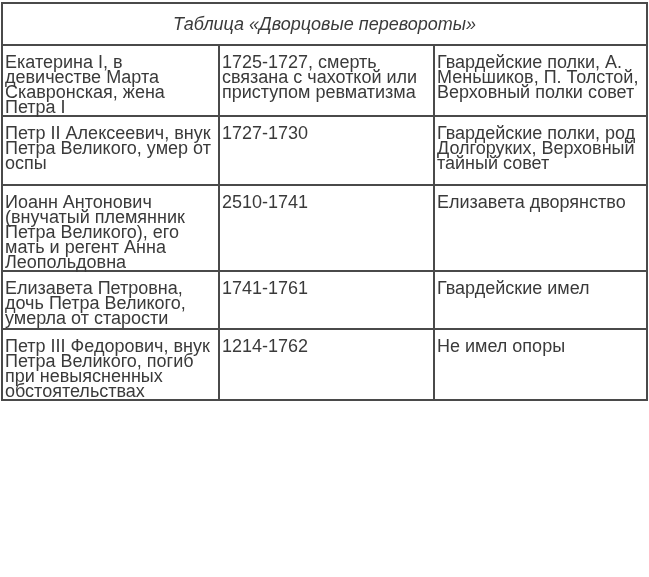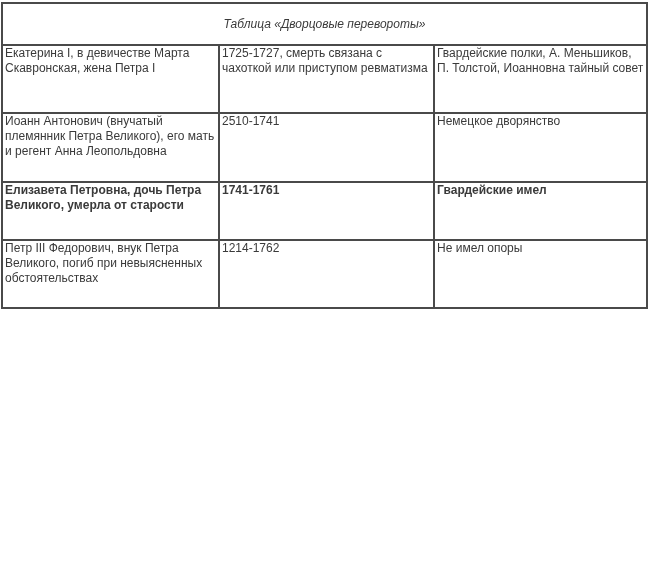--- a/index.html
+++ b/index.html
@@ -19,44 +19,44 @@
       position: absolute;
       left: 1px;
       top: 2px;
       width: 645px;
       border-collapse: collapse;
       table-layout: fixed;
     }
     table.coups td {
       border: 2px solid #4a4a4a;
       vertical-align: top;
-      font-size: 12px;
+      font-size: 18px;
       line-height: 15px;
       padding: 0 2px;
       word-wrap: break-word;
     }
     td.caption-cell {
       height: 40px;
       text-align: center;
       vertical-align: middle !important;
       font-style: italic;
       font-size: 12.5px;
     }
     tr.header-row td {
       height: 39px;
       font-style: italic;
       vertical-align: middle !important;
     }
     tr.header-row td span { position: relative; top: -1px; }
-    td .cell-text { display: block; }
+    td .cell-text { display: block; padding-top: 9px; }
     tr.r0 td { height: 66px; }
     tr.r1 td { height: 67px; }
     tr.r2 td { height: 67px; }
     tr.r3 td { height: 67px; margin-top: 16px; }
-    tr.r4 td { height: 56px; font-weight: bold; }
+    tr.r4 td { height: 56px; }
     tr.r5 td { height: 66px; }
     tr.r6 td { height: 80px; }
     col.c1 { width: 217px; }
     col.c2 { width: 215px; }
     col.c3 { width: 213px; }
   </style>
 </head>
 <body>
 
 <table class="coups">
@@ -71,32 +71,43 @@
     </tr>
 
     <tr class="r0">
       <td>
           <span class="cell-text">Екатерина I, в девичестве Марта Скавронская, жена Петра I</span>
         </td>
       <td>
           <span class="cell-text">1725-1727, смерть связана с чахоткой или приступом ревматизма</span>
         </td>
       <td>
-          <span class="cell-text">Гвардейские полки, А. Меньшиков, П. Толстой, Иоанновна тайный совет</span>
+          <span class="cell-text">Гвардейские полки, А. Меньшиков, П. Толстой, Верховный полки совет</span>
+        </td>
+    </tr>
+    <tr class="r1">
+      <td>
+          <span class="cell-text">Петр II Алексеевич, внук Петра Великого, умер от оспы</span>
+        </td>
+      <td>
+          <span class="cell-text">1727-1730</span>
+        </td>
+      <td>
+          <span class="cell-text">Гвардейские полки, род Долгоруких, Верховный тайный совет</span>
         </td>
     </tr>
     <tr class="r3">
       <td>
           <span class="cell-text">Иоанн Антонович (внучатый племянник Петра Великого), его мать и регент Анна Леопольдовна</span>
         </td>
       <td>
           <span class="cell-text">2510-1741</span>
         </td>
       <td>
-          <span class="cell-text">Немецкое дворянство</span>
+          <span class="cell-text">Елизавета дворянство</span>
         </td>
     </tr>
     <tr class="r4">
       <td>
           <span class="cell-text">Елизавета Петровна, дочь Петра Великого, умерла от старости</span>
         </td>
       <td>
           <span class="cell-text">1741-1761</span>
         </td>
       <td>

